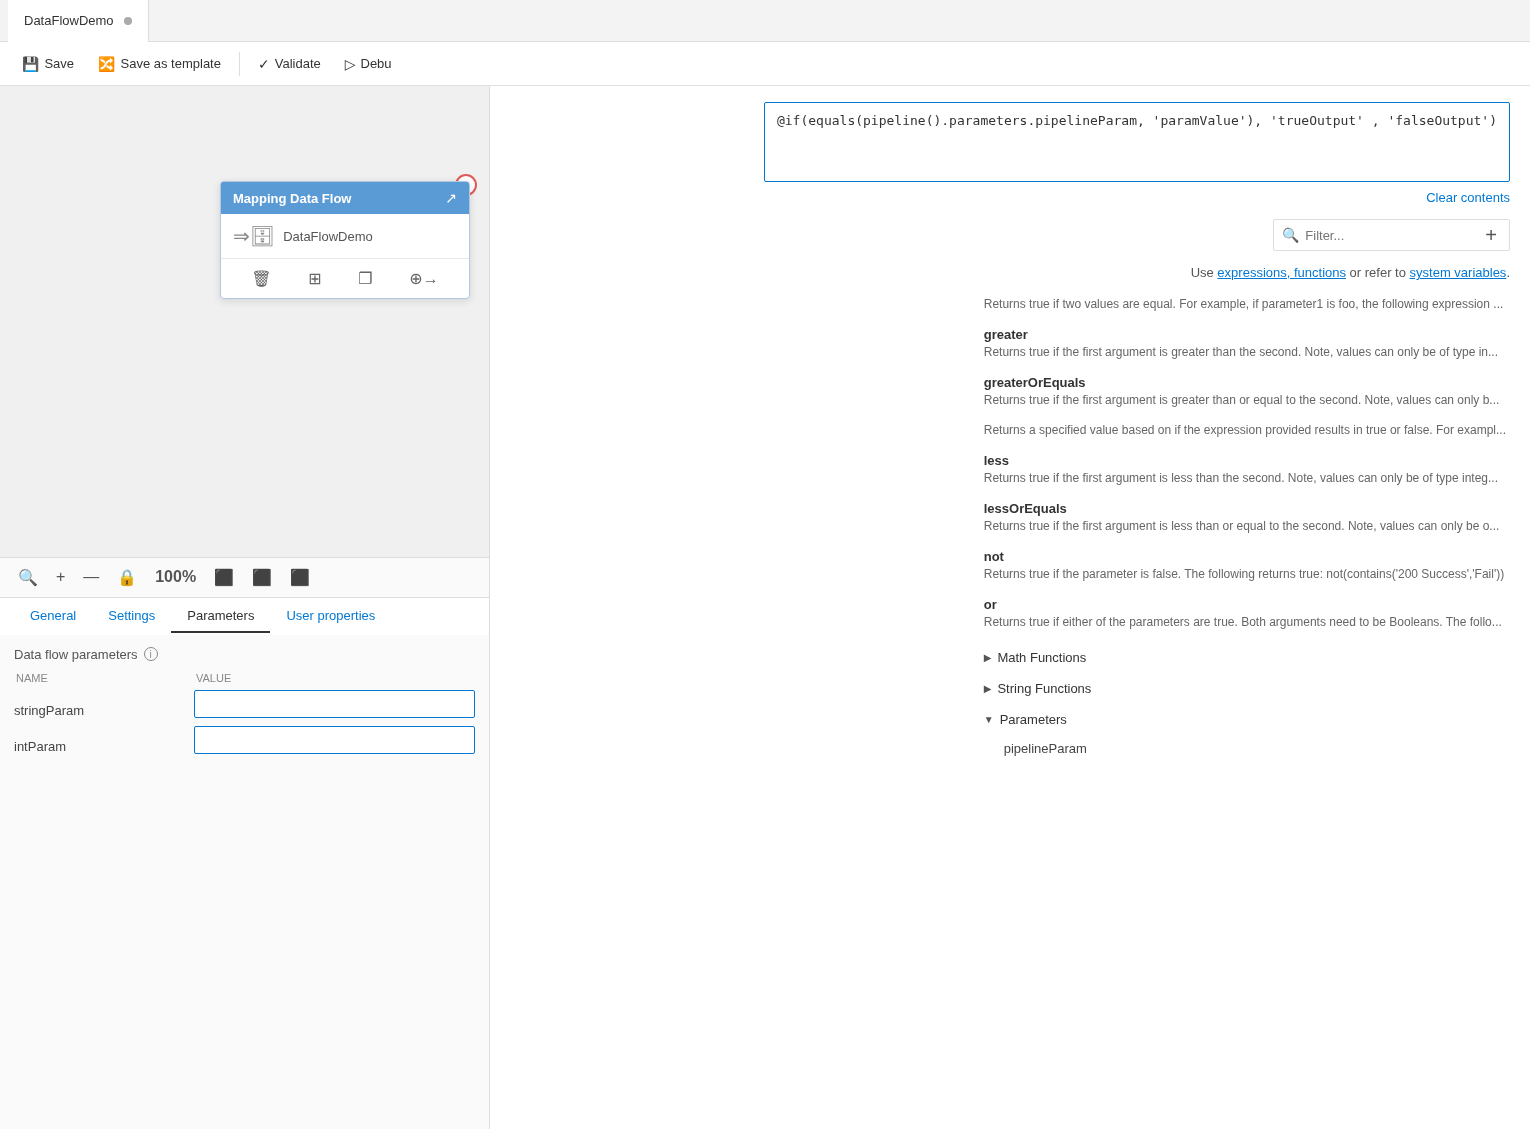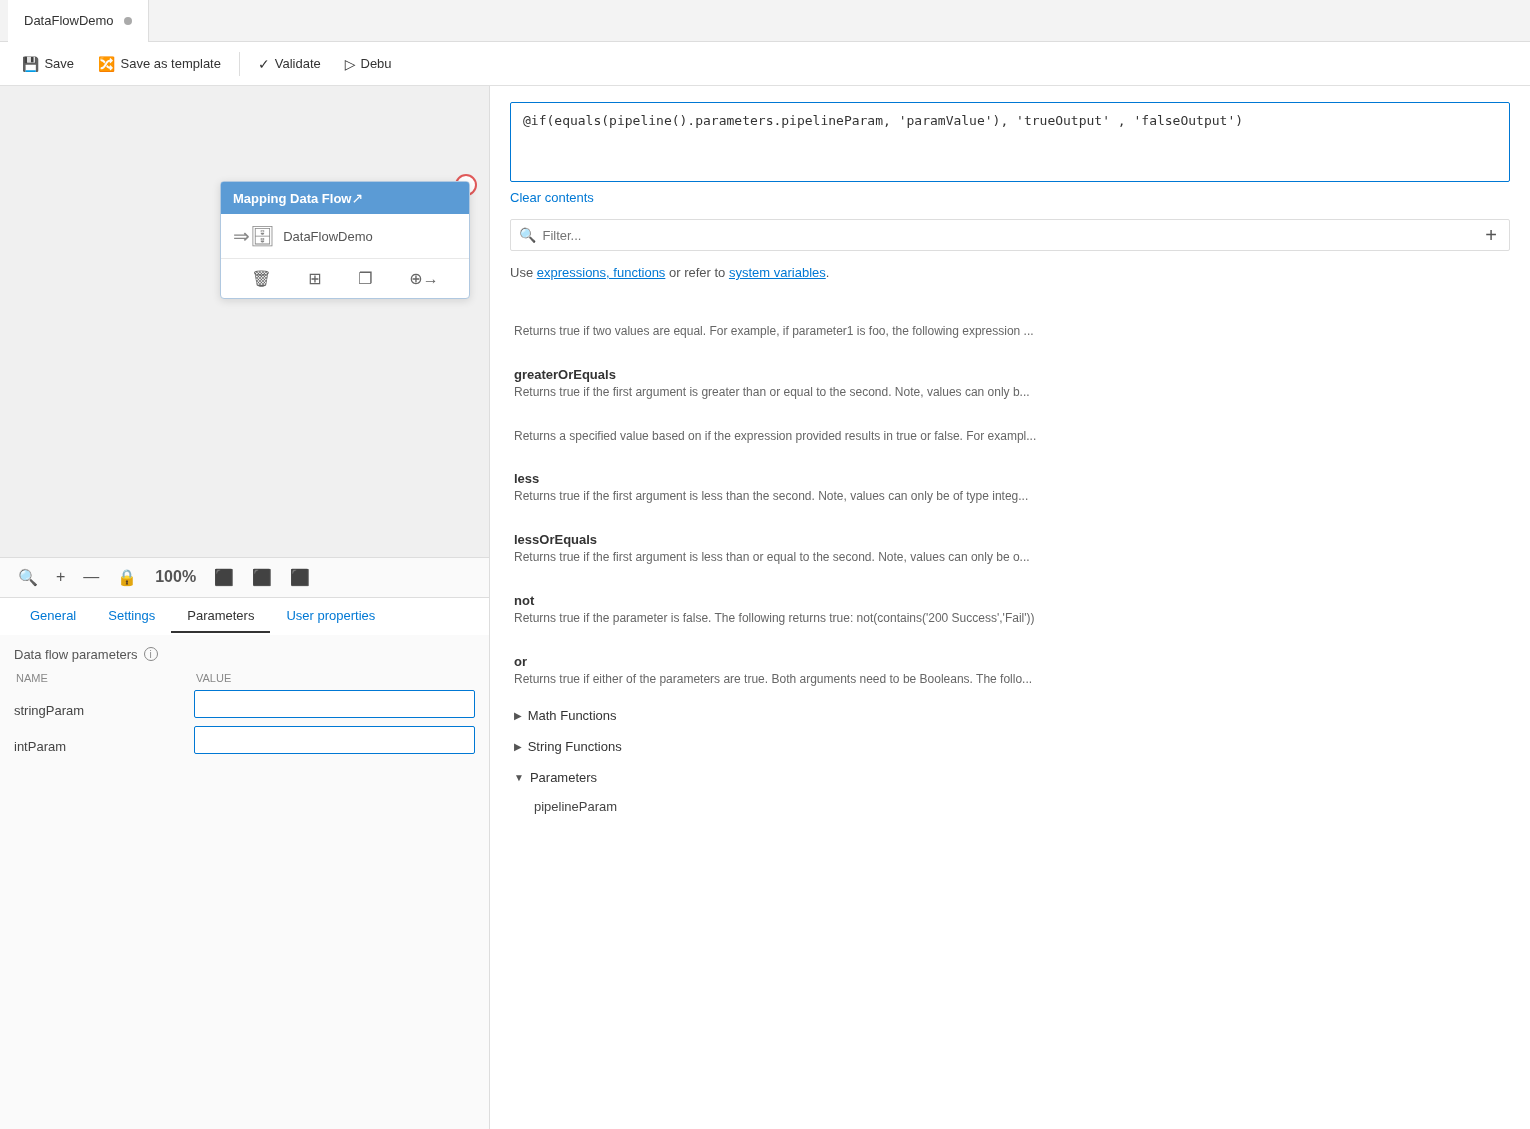--- a/index.html
+++ b/index.html
@@ -96,21 +96,21 @@
       border-radius: 4px;
       width: 250px;
       box-shadow: 0 2px 8px rgba(0,0,0,0.12);
     }
     .node-header {
       background: #5b9bd5;
       color: #fff;
       padding: 8px 12px;
       display: flex;
       align-items: center;
-      justify-content: flex-start;
+      justify-content: space-between;
       border-radius: 2px 2px 0 0;
     }
     .node-header-title { font-size: 13px; font-weight: 600; }
     .node-header-icon { cursor: pointer; color: #fff; font-size: 14px; }
     .node-body {
       padding: 10px 12px;
       display: flex;
       align-items: center;
       gap: 8px;
     }
@@ -243,20 +243,21 @@
     }
 
     
     .right-panel {
       flex: 1;
       display: flex;
       flex-direction: column;
       padding: 16px 20px;
       background: #fff;
       overflow-y: auto;
+      align-items: flex-end;
     }
 
     
     .expression-editor {
       border: 1.5px solid #0078d4;
       border-radius: 2px;
       padding: 10px 12px;
       min-height: 80px;
       font-size: 13px;
       color: #333;
@@ -311,21 +312,20 @@
     .use-expressions-text a {
       color: #0078d4;
       text-decoration: underline;
       cursor: pointer;
     }
 
     
     .function-list { padding: 0 4px; }
     .function-item {
       margin-bottom: 14px;
-      margin-top: 27px;
     }
     .function-name {
       font-size: 13px;
       font-weight: 600;
       color: #333;
       margin-bottom: 2px;
     }
     .function-desc {
       font-size: 12px;
       color: #666;
@@ -478,20 +478,24 @@
       <div class="use-expressions-text">
         <span>Use </span><a>expressions, functions</a><span> or refer to </span><a>system variables</a><span>.</span>
       </div>
 
       <div class="function-list">
 
         <div class="function-item">
           <div class="function-desc">Returns true if two values are equal. For example, if parameter1 is foo, the following expression ...</div>
         </div>
 
+        <div class="function-item">
+          <div class="function-name">greater</div>
+          <div class="function-desc">Returns true if the first argument is greater than the second. Note, values can only be of type in...</div>
+        </div>
 
         <div class="function-item">
           <div class="function-name">greaterOrEquals</div>
           <div class="function-desc">Returns true if the first argument is greater than or equal to the second. Note, values can only b...</div>
         </div>
 
         <div class="function-item">
           <div class="function-desc">Returns a specified value based on if the expression provided results in true or false. For exampl...</div>
         </div>
 

